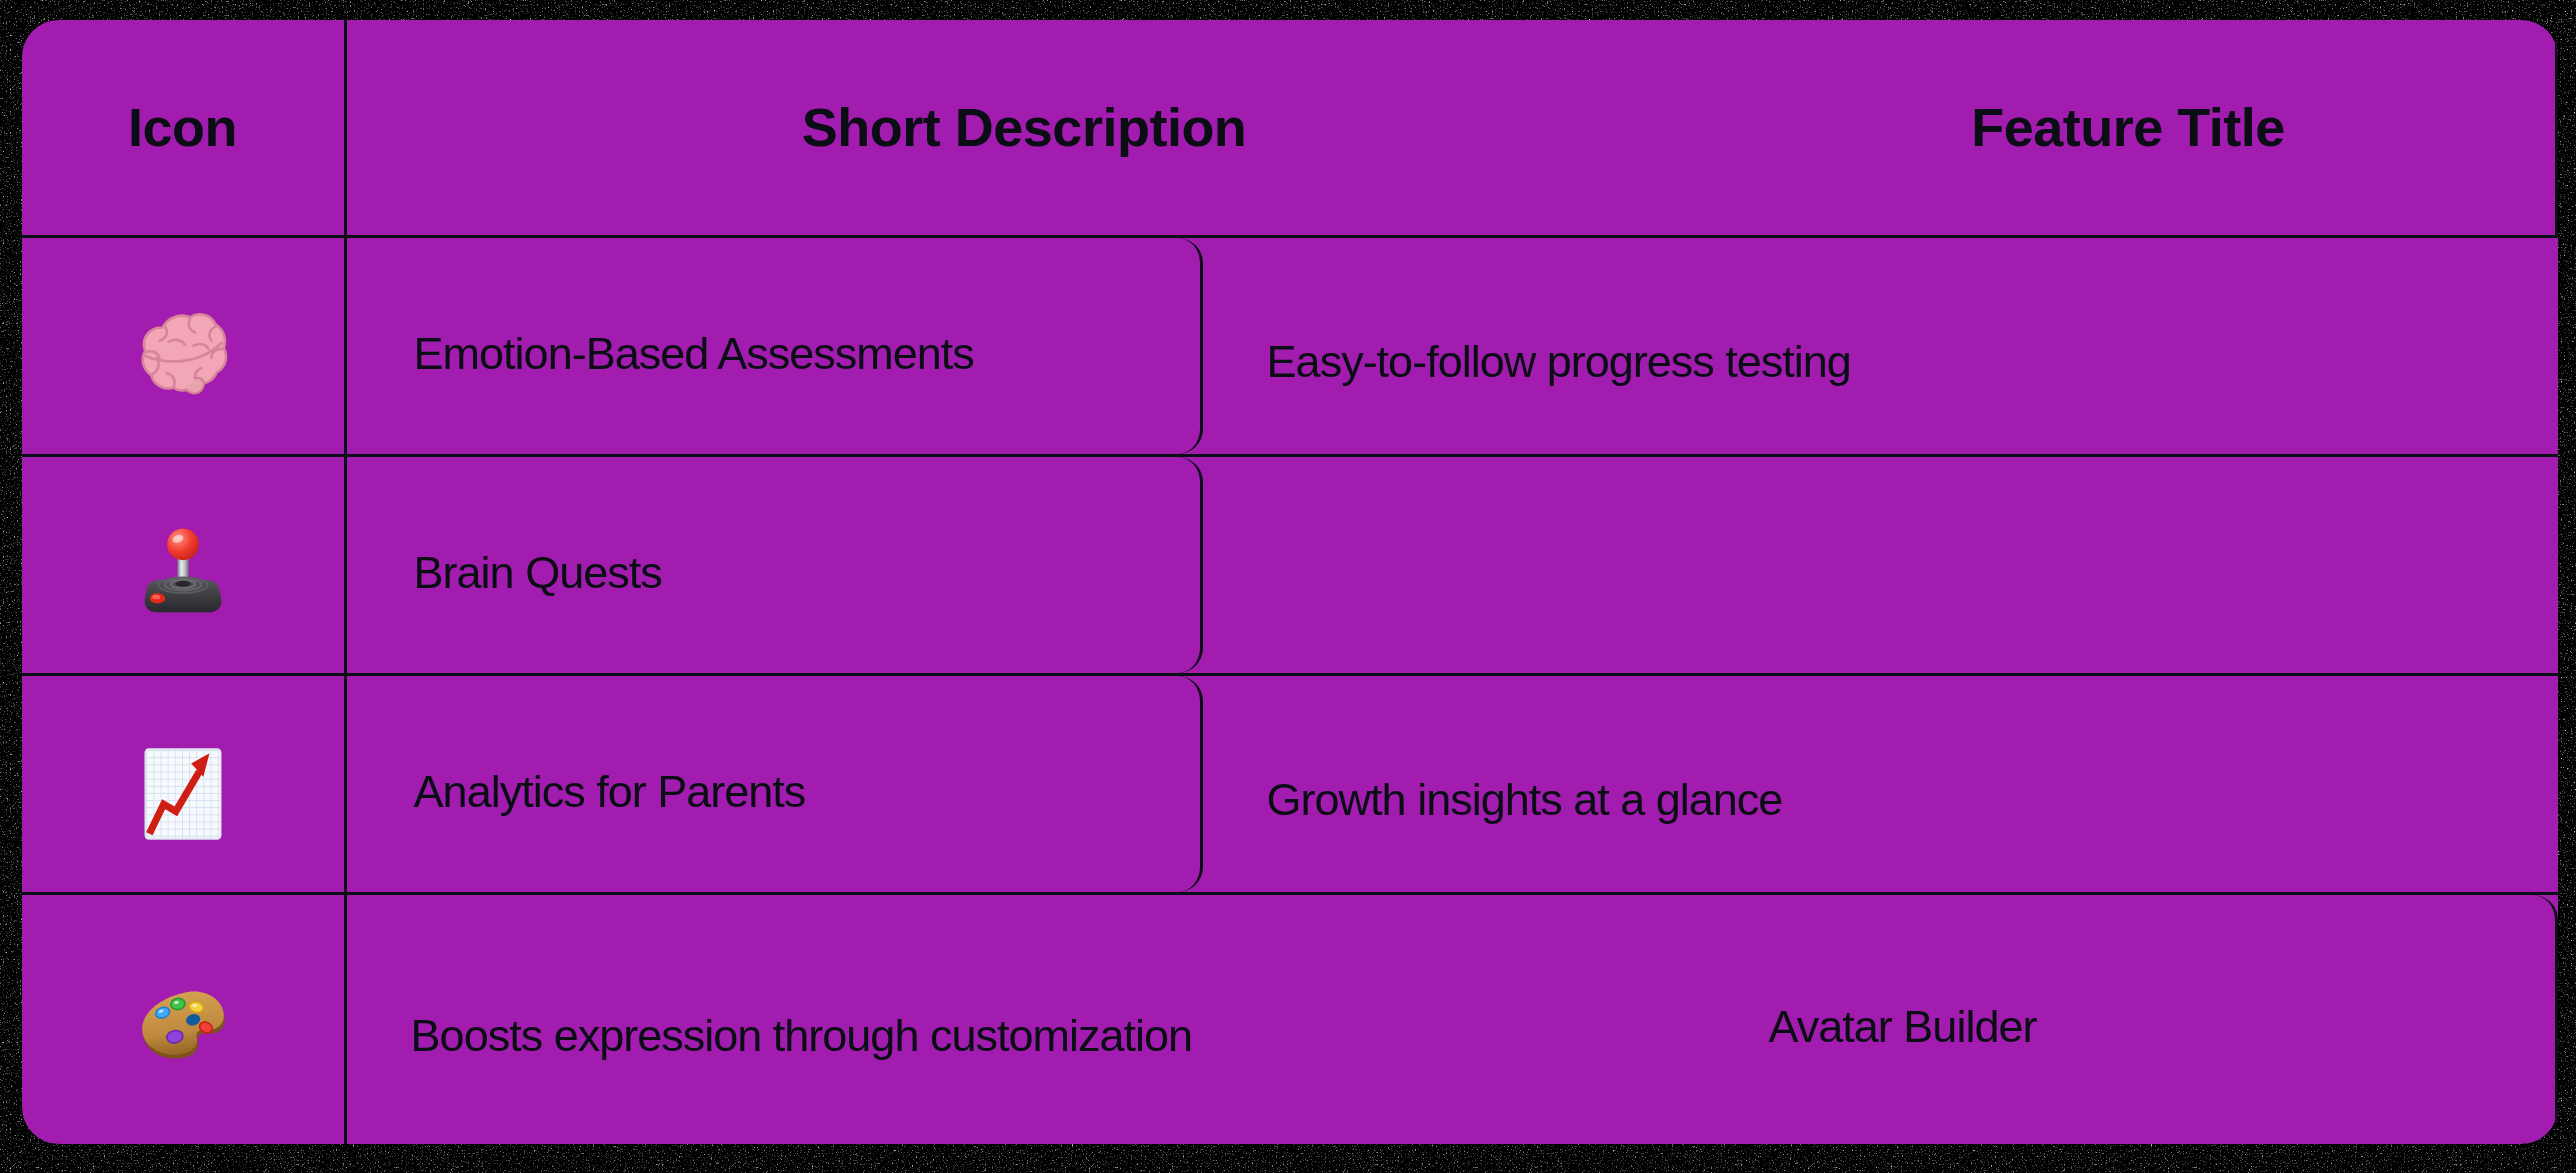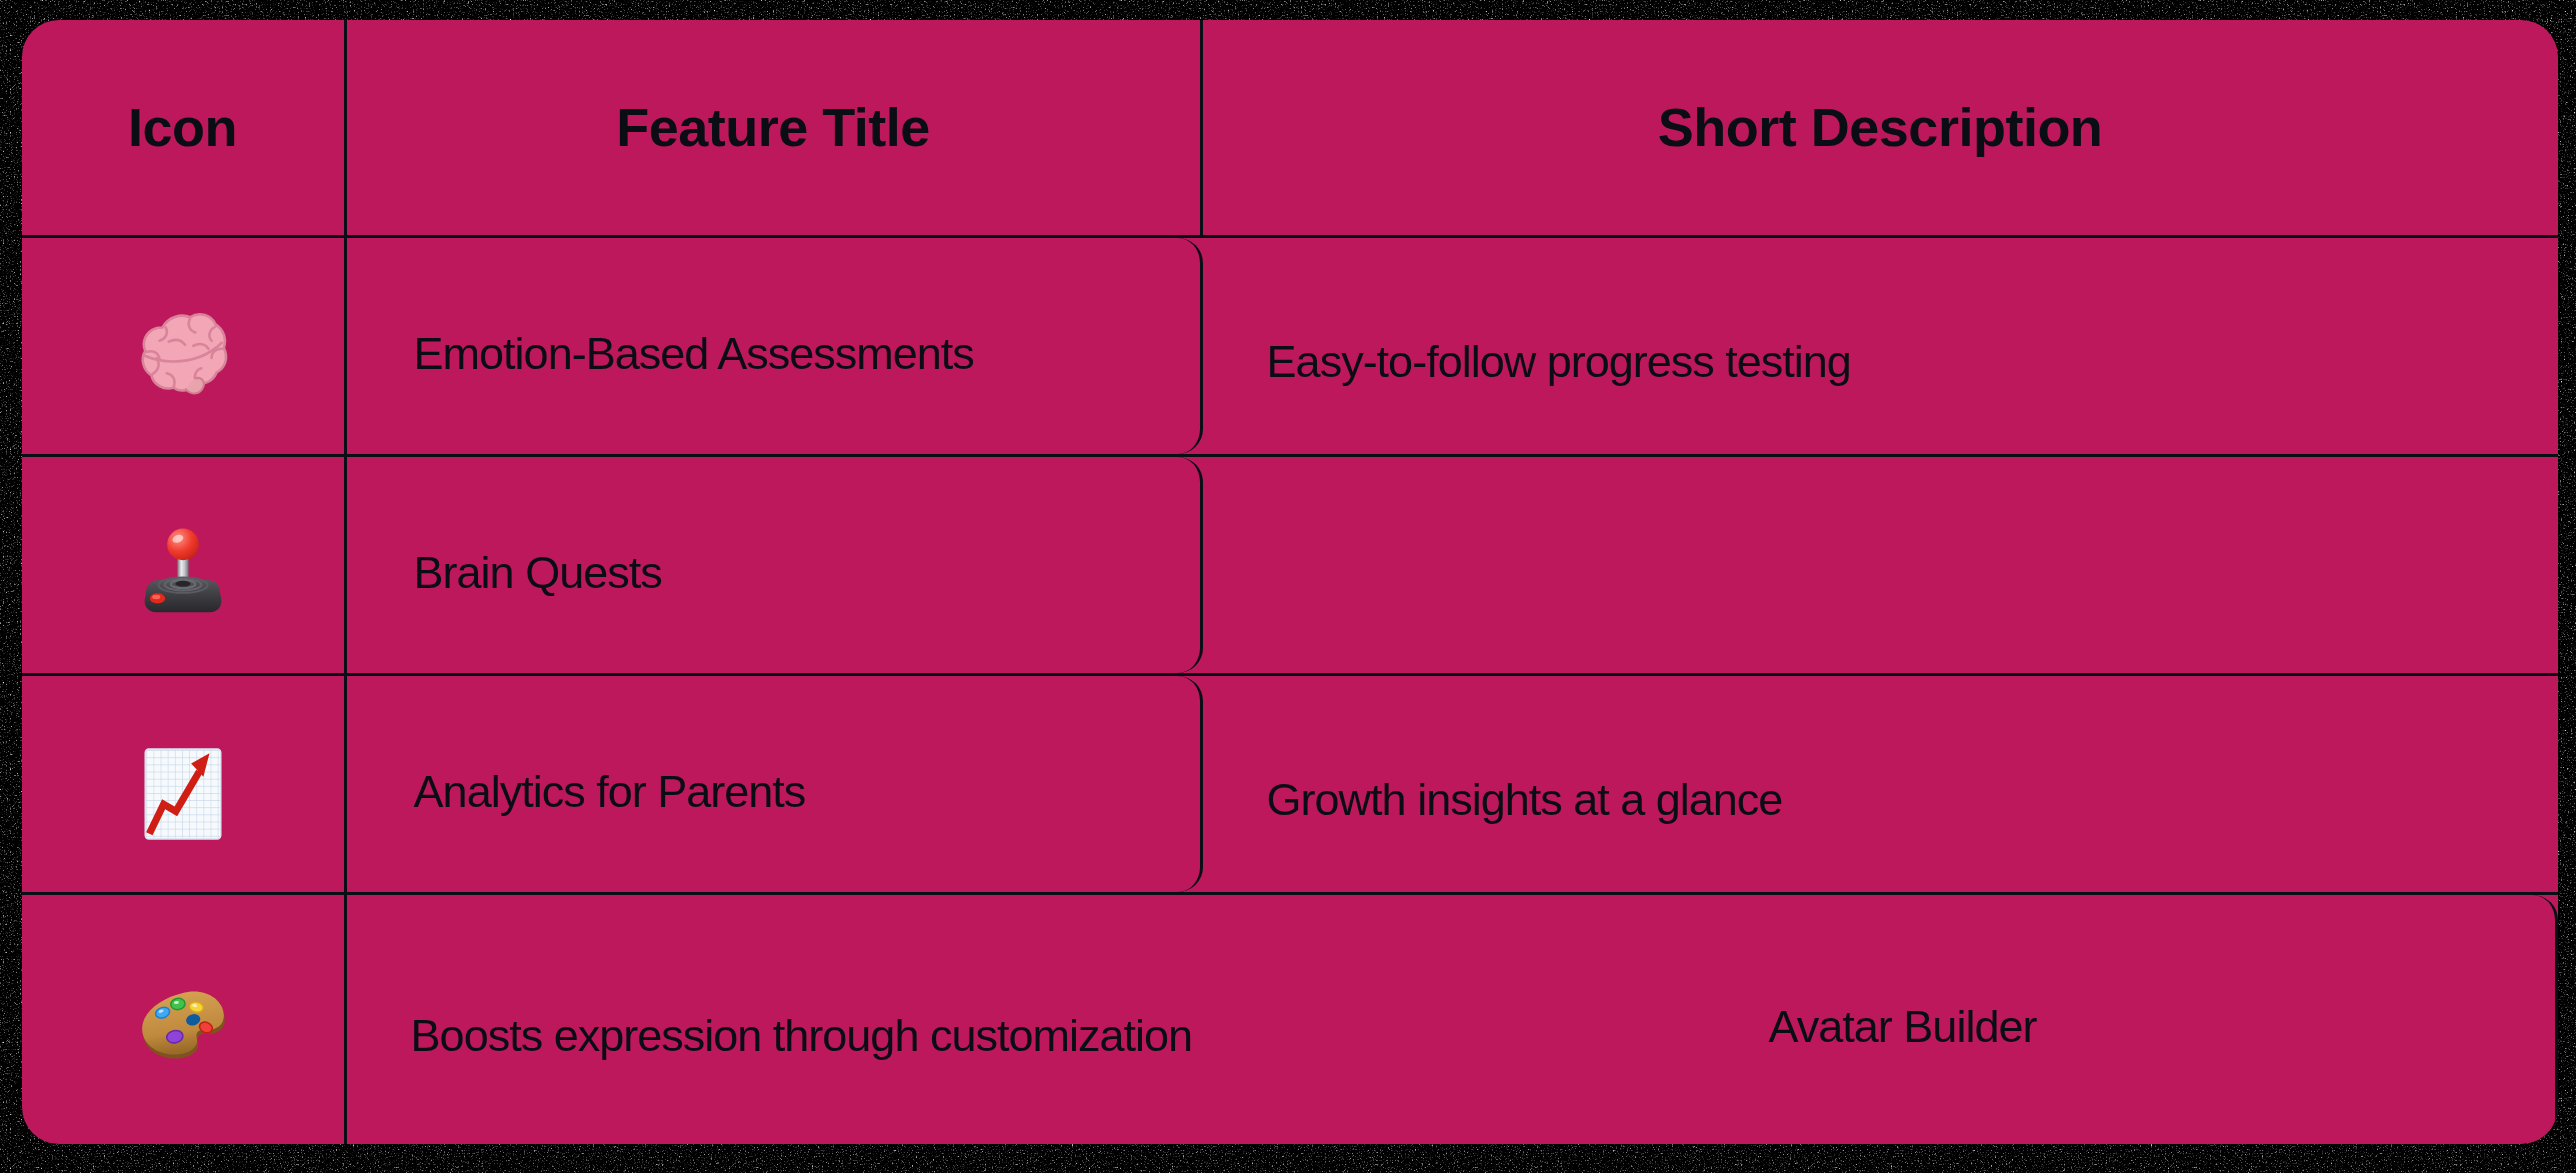--- a/index.html
+++ b/index.html
@@ -8,21 +8,21 @@
     width: 2576px;
     height: 1173px;
     overflow: hidden;
     font-family: "Liberation Sans", "DejaVu Sans", sans-serif;
   }
   .noise-bg { position: absolute; left: 0; top: 0; z-index: 0; }
   .feature-table {
     position: absolute;
     left: 21.6px; top: 19.7px;
     width: 2536px; height: 1124px;
-    background: #be185d;
+    background: #a21caf;
     border-radius: 37px;
     overflow: hidden;
     display: flex;
     flex-direction: column;
     z-index: 1;
     color: #0a0e14;
   }
   .t-row { display: flex; width: 100%; border-bottom: 3.9px solid #0a0e15; box-sizing: border-box; }
   .t-row.header-row { height: 218px; }
   .t-row.body-row { height: 219px; }
@@ -67,25 +67,25 @@
     <rect width="2619" height="1193" fill="#000000"></rect>
     <rect width="2619" height="1193" filter="url(#tvstatic)"></rect>
   </svg>
 
   <div class="feature-table">
 
     <div class="t-row header-row">
       <div class="cell c-icon">
         <span>Icon</span>
       </div>
+      <div class="cell c-desc">
+        <span>Short Description</span>
+      </div>
       <div class="cell c-title">
         <span>Feature Title</span>
-      </div>
-      <div class="cell c-desc">
-        <span>Short Description</span>
       </div>
     </div>
 
     <div class="t-row body-row">
       <div class="cell c-icon">
         <svg class="emoji" viewBox="0 0 100 100">
           <path fill="#f2a6b6" stroke="#d8849a" stroke-width="2.5" stroke-linejoin="round" d="M30 22 C35 12 48 8 57 12 C66 6 78 10 82 19 C90 24 93 34 90 42 C95 52 91 62 83 66 C80 74 71 79 63 77 C58 84 47 86 41 81 C31 84 21 78 19 69 C11 64 8 53 13 45 C9 36 14 26 23 23 C25 22 28 22 30 22 Z"></path>
           <g fill="none" stroke="#d8849a" stroke-width="2.5" stroke-linecap="round">
             <path d="M33 22 C36 28 33 33 27 35"></path>
             <path d="M57 13 C54 19 56 25 62 27"></path>

